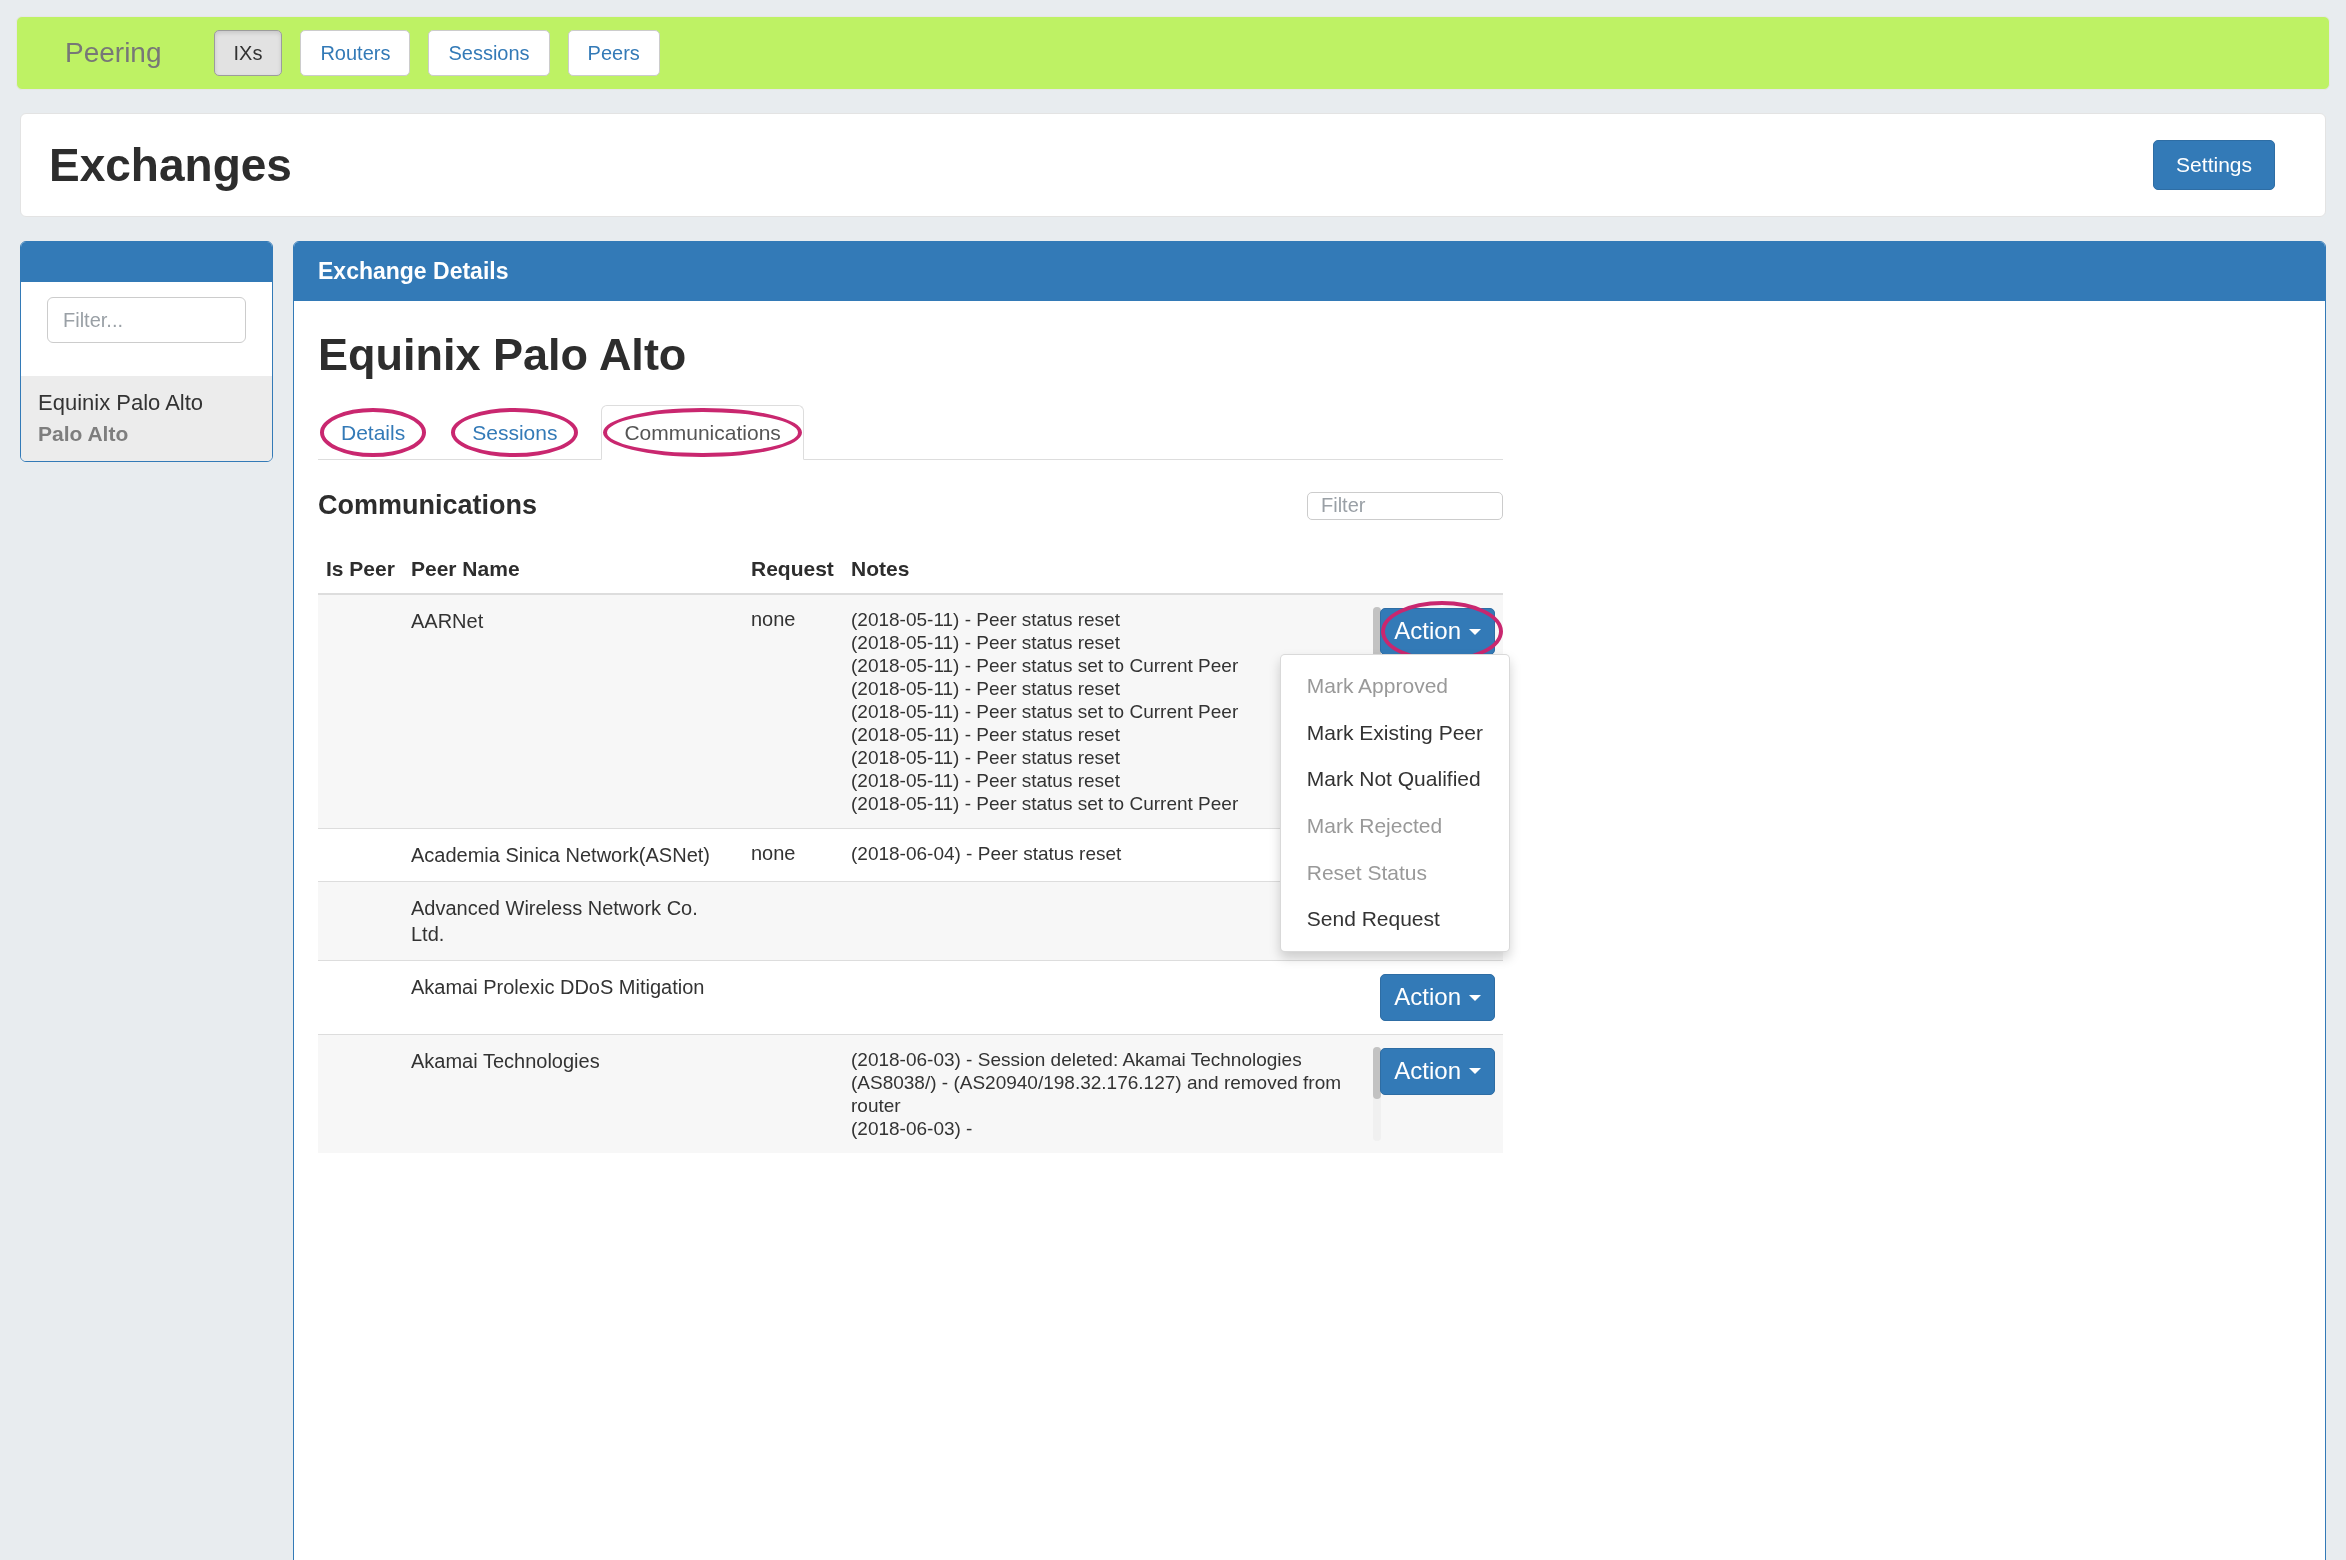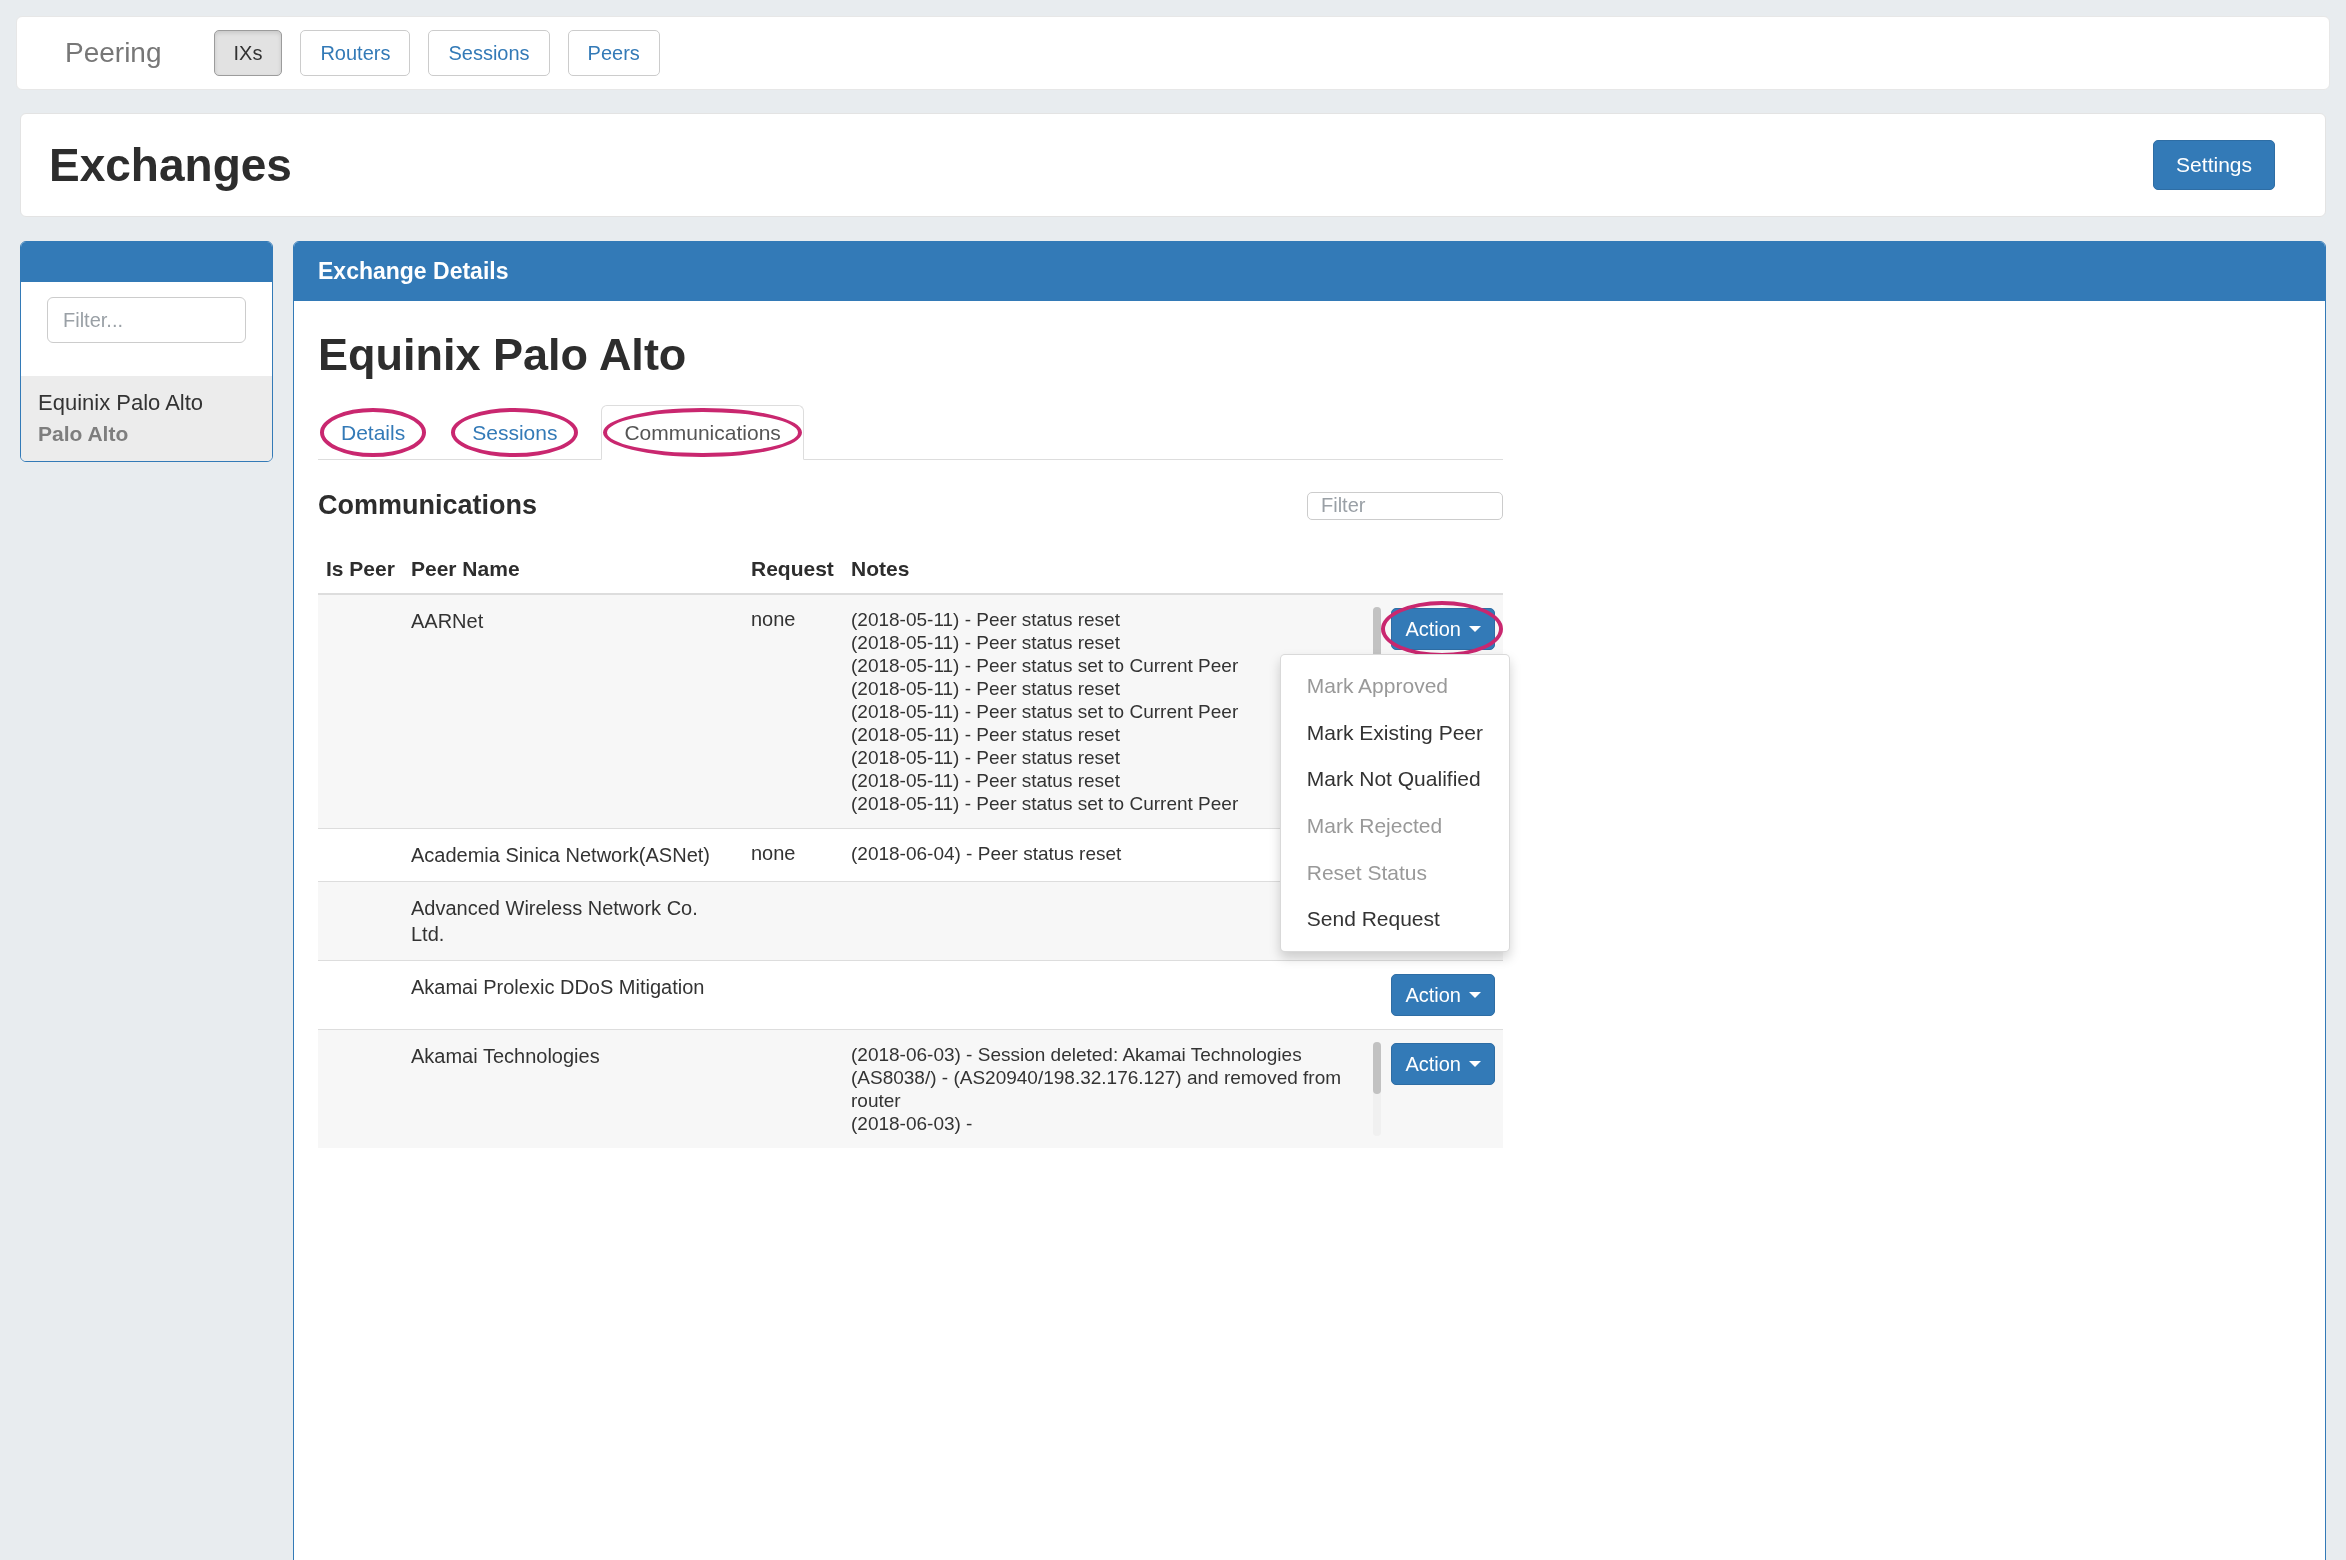--- a/index.html
+++ b/index.html
@@ -7,21 +7,21 @@
   body {
     width: 2346px; height: 1560px; overflow: hidden;
     background: #e8ecef;
     font-family: "Liberation Sans", "DejaVu Sans", sans-serif;
     color: #333;
   }
 
   
   .navbar {
     margin: 16px 16px 0; height: 74px;
-    background: #ffffff; border: 1px solid #e7e7e7; border-radius: 6px;
+    background: #bef264; border: 1px solid #e7e7e7; border-radius: 6px;
     display: flex; align-items: center; padding: 0 20px;
   }
   .brand { font-size: 28px; color: #777; margin: 0 52px 0 28px; }
   .nav-btn {
     font-size: 20px; padding: 10px 19px; margin-right: 18px;
     border-radius: 5px; border: 1px solid #ccc; background: #fff; color: #337ab7;
     cursor: pointer; font-family: inherit; line-height: 1.2;
   }
   .nav-btn.active {
     background: #e2e2e2; border-color: #9c9c9c; color: #333;
@@ -109,21 +109,21 @@
     position: absolute; top: 12px; bottom: 12px; right: 2px; width: 8px;
     background: #f0f0f0; border-radius: 4px;
   }
   .notes-thumb { width: 8px; background: #c2c2c2; border-radius: 4px; }
   tr.row-0 .notes-thumb { height: 142px; }
   tr.row-4 .notes-thumb { height: 52px; }
 
   
   .action-wrap { position: relative; display: flex; justify-content: flex-end; }
   .btn-action {
-    font-size: 20px; padding: 8px 13px; display: inline-flex; align-items: center;
+    font-size: 24px; padding: 8px 13px; display: inline-flex; align-items: center;
     line-height: 1.2;
   }
   .caret {
     display: inline-block; margin-left: 8px; width: 0; height: 0;
     border-top: 6px solid #fff; border-left: 6px solid transparent; border-right: 6px solid transparent;
   }
   .annotation-ellipse.action-annotation {
     left: -10px; right: -8px; top: -7px; bottom: -7px; border-radius: 50%;
   }
   .dropdown-menu {

